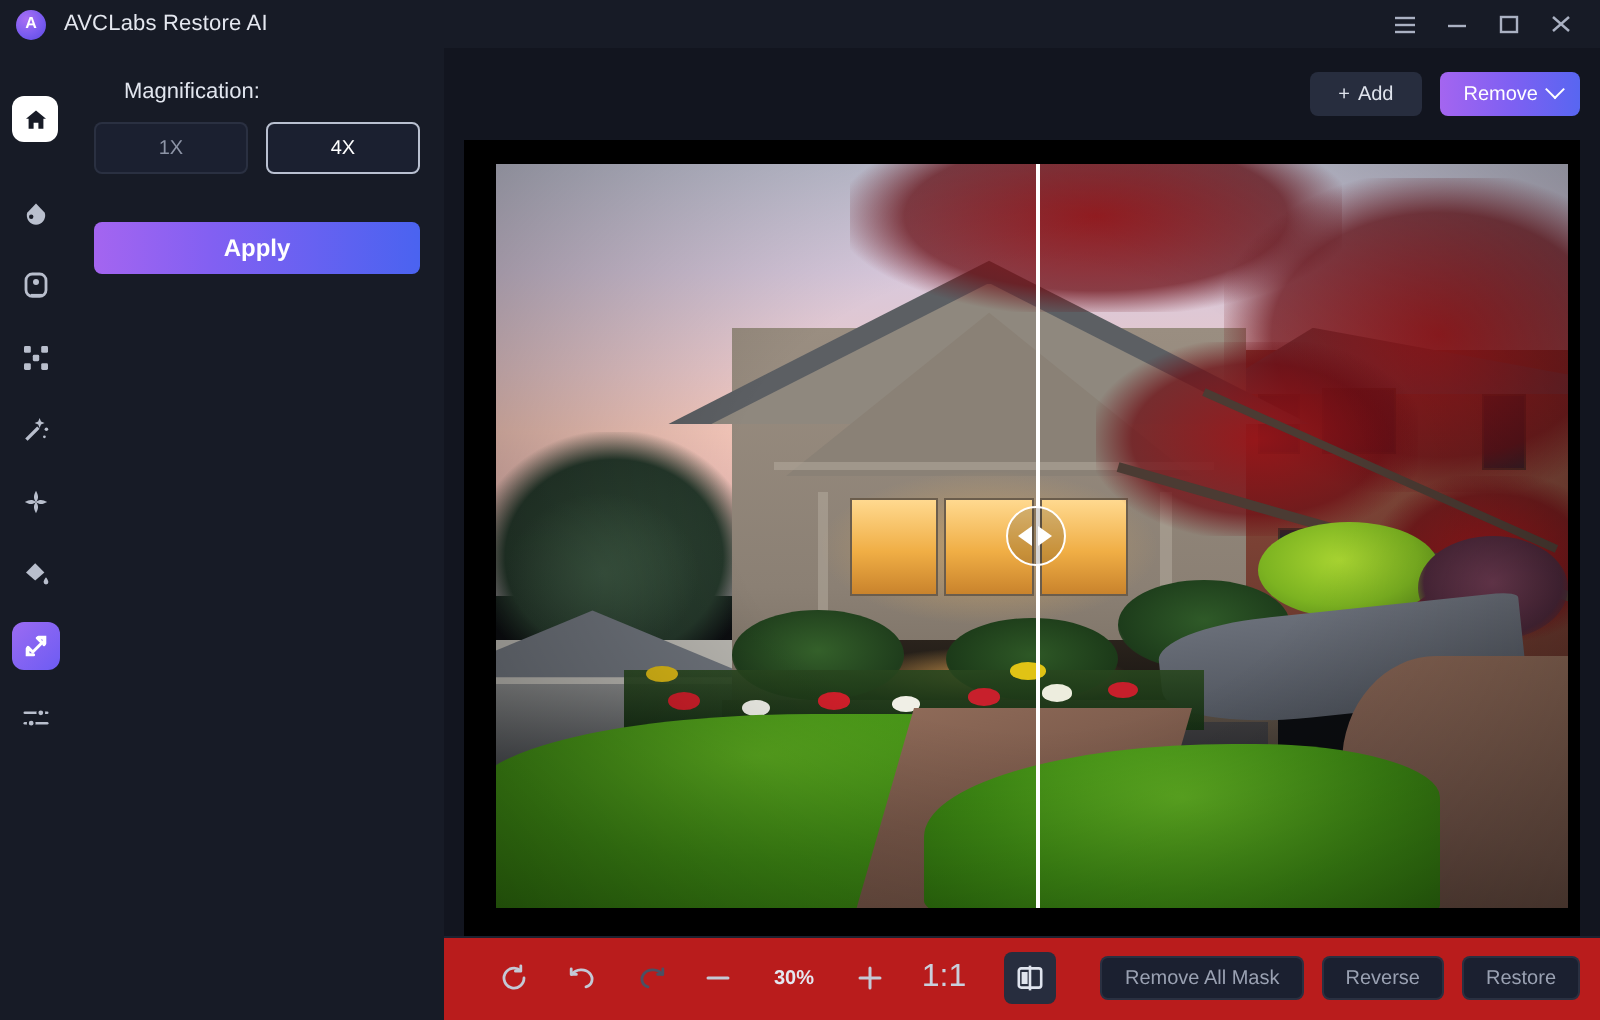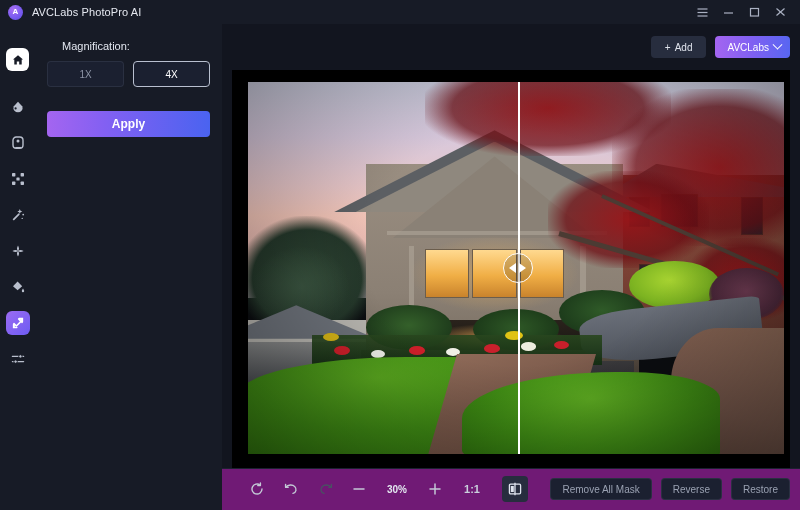--- a/index.html
+++ b/index.html
@@ -200,49 +200,49 @@
     display:flex; align-items:center; justify-content:center; gap:3px;
   }
   .tri-l { width:0;height:0;border-top:5px solid transparent;border-bottom:5px solid transparent;
            border-right:7px solid #ffffff; }
   .tri-r { width:0;height:0;border-top:5px solid transparent;border-bottom:5px solid transparent;
            border-left:7px solid #ffffff; }
 
   
   .bottombar {
     height:42px; flex:0 0 42px; display:flex; align-items:center;
-    background:#701a75; padding:0 10px; position:relative;
+    background:#b91c1c; padding:0 10px; position:relative;
   }
   .tools { display:flex; align-items:center; gap:0px; margin-left:8px; }
   .tool {
     width:34px; height:26px; display:flex; align-items:center; justify-content:center;
     color:#c3c9d6; border-radius:4px;
   }
   .tool.dim { color:#4a5163; }
   .tool.boxed { background:#272d3e; color:#dfe4ee; width:26px; margin-left:10px; }
   .zoom-val { font-size:10px; font-weight:bold; color:#e3e7f0; width:42px; text-align:center; }
-  .ratio { font-size:11px; font-weight:bold; color:#c9cfdc; width:40px; text-align:center; }
+  .ratio { font-size:16px; font-weight:normal; color:#c9cfdc; width:40px; text-align:center; }
   .right-btns { margin-left:auto; display:flex; align-items:center; gap:9px; }
   .obtn {
     height:22px; padding:0 11px; border:1px solid #39405180; border-radius:4px;
     background:#1b2030; color:#9aa1b2; font-size:10px;
     display:flex; align-items:center; justify-content:center;
   }
   .sep-top { position:absolute; left:0; right:0; top:0; height:1px; background:#1c2130; }
 </style>
 </head>
 <body>
 
 <div class="app">
 
   <div class="titlebar">
     <div class="logo">
       <span>A</span>
     </div>
-    <div class="app-title">AVCLabs PhotoPro AI</div>
+    <div class="app-title">AVCLabs Restore AI</div>
     <div class="win-controls">
       <div class="win-btn">
         <svg width="11" height="9" viewBox="0 0 11 9">
             <g stroke="currentColor" stroke-width="1.2">
               <line x1="0.5" y1="1" x2="10.5" y2="1"></line>
               <line x1="0.5" y1="4.5" x2="10.5" y2="4.5"></line>
               <line x1="0.5" y1="8" x2="10.5" y2="8"></line>
             </g>
           </svg>
       </div>
@@ -353,21 +353,21 @@
     </div>
 
     <div class="right">
 
       <div class="topbar">
         <div class="add-btn">
           <span>+</span>
           <span>Add</span>
         </div>
         <div class="export-btn">
-          <span>AVCLabs</span>
+          <span>Remove</span>
           <span class="chev"></span>
         </div>
       </div>
 
       <div class="canvas-wrap">
         <div class="photo">
           <div class="scene">
             <div class="sky"></div>
             <div class="tree-left"></div>
             <div class="tree-left2"></div>

